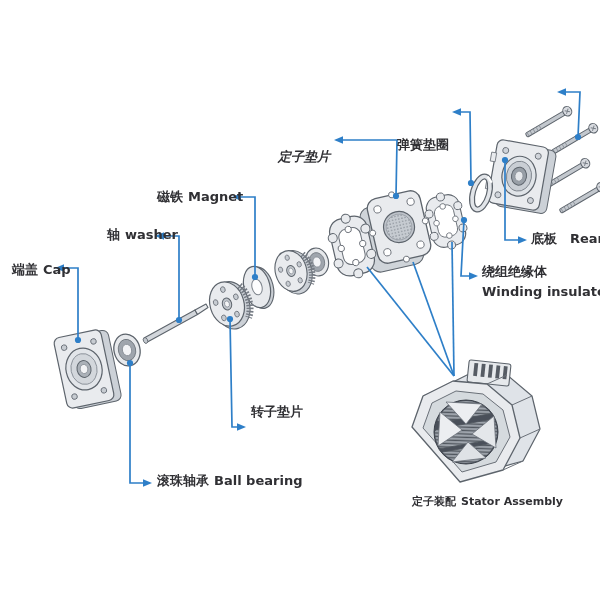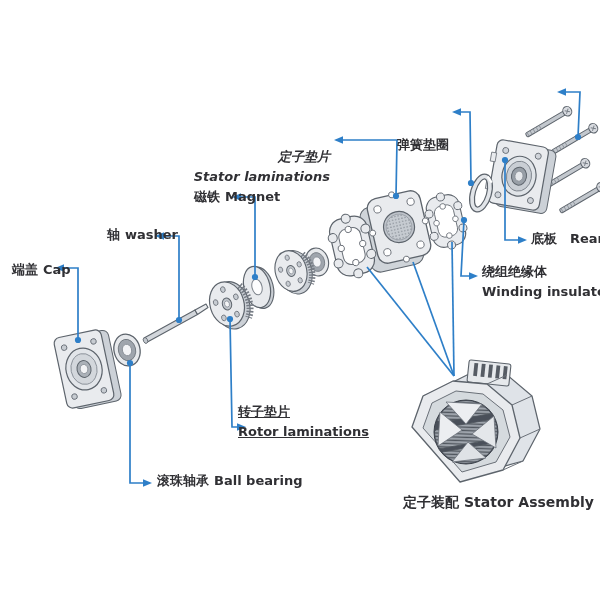--- a/index.html
+++ b/index.html
@@ -4,21 +4,21 @@
 <style>
   html,body{margin:0;padding:0;background:var(--background,#fff);}
   .stage{position:relative;width:600px;height:600px;background:var(--background,#fff);overflow:hidden;
          font-family:"DejaVu Sans","Liberation Sans",sans-serif;}
   .stage svg{position:absolute;left:0;top:0;}
   .lbl{position:absolute;white-space:nowrap;color:var(--text,#303034);
        font-weight:bold;font-size:13px;line-height:20px;}
   .lbl .en{margin-left:5px;}
   .lbl.widegap .en{margin-left:13px;}
   .lbl.alignR{text-align:right;margin-top:43px;}
-  .lbl.title{font-size:14px;width:160px;text-align:right;}
+  .lbl.title{font-size:11px;width:160px;text-align:right;}
   .leader{stroke:var(--leader-blue,#2e7fc8);fill:none;stroke-width:1.7;}
   .ldot{fill:var(--leader-blue,#2e7fc8);stroke:none;}
   .larrow{fill:var(--leader-blue,#2e7fc8);stroke:none;}
 </style>
 </head>
 <body>
 
 <div class="stage">
 
 <svg width="600" height="600" viewBox="0 0 600 600">
@@ -284,46 +284,44 @@
 </svg>
 
 <div class="lbl" style="left:12px;top:260px;">
   <span>端盖</span><span class="en">Cap</span>
 </div>
 
 <div class="lbl" style="left:107px;top:225px;">
   <span>轴</span><span class="en">washer</span>
 </div>
 
-<div class="lbl" style="left:157px;top:187px;margin-left:37px;">
+<div class="lbl" style="left:157px;top:187px;">
   <span>磁铁</span><span class="en">Magnet</span>
 </div>
 
 <div class="lbl alignR" style="right:270px;top:104px;font-style:italic;">
   <div>定子垫片</div>
-  <div>Stator laminations</div>
 </div>
 
 <div class="lbl alignR" style="right:151px;top:92px;">
   <div>弹簧垫圈</div>
 </div>
 
 
 <div class="lbl widegap" style="left:531px;top:229px;">
   <span>底板</span><span class="en">Rear</span>
 </div>
 
 <div class="lbl" style="left:482px;top:262px;">
   <div>绕组绝缘体</div>
   <div>Winding insulator</div>
 </div>
 
-<div class="lbl" style="left:238px;top:402px;text-decoration:underline;">
+<div class="lbl" style="left:251px;top:402px;">
   <div>转子垫片</div>
-  <div>Rotor laminations</div>
 </div>
 
 <div class="lbl" style="left:157px;top:471px;text-align:center;">
   <span>滚珠轴承</span><span class="en">Ball bearing</span>
 </div>
 
 <div class="lbl title" style="left:403px;top:492px;">
   <span>定子装配</span><span class="en">Stator Assembly</span>
 </div>
 

